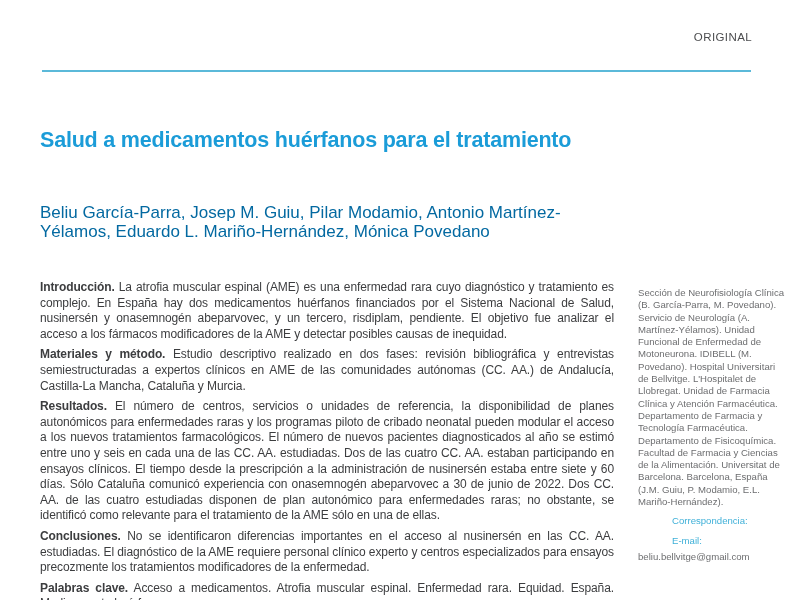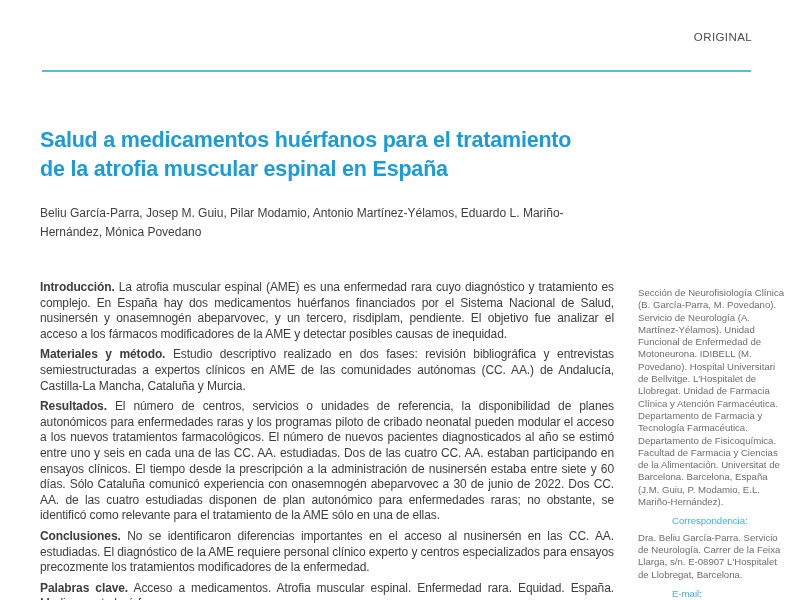--- a/index.html
+++ b/index.html
@@ -43,23 +43,23 @@
     font-size: 21.5px;
     line-height: 29px;
     letter-spacing: -0.2px;
     white-space: nowrap;
   }
   .authors {
     position: absolute;
     top: 204px;
     left: 40px;
     width: 580px;
-    font-size: 12px;
+    font-size: 17px;
     line-height: 18.5px;
-    color: #404040;
+    color: #0369a1;
   }
   .abstract {
     position: absolute;
     top: 280px;
     left: 40px;
     width: 574px;
     font-size: 12px;
     line-height: 15.6px;
     letter-spacing: -0.1px;
     color: #3c3d3f;
@@ -93,35 +93,33 @@
 <body>
 
 <div class="page">
 
   <div class="kicker">ORIGINAL</div>
 
   <div class="rule"></div>
 
   <h1 class="title" style="margin:0;">
     <div>Salud a medicamentos huérfanos para el tratamiento</div>
-    <div>de la atrofia muscular espinal en España</div>
   </h1>
 
   <div class="authors">Beliu García-Parra, Josep M. Guiu, Pilar Modamio, Antonio Martínez-Yélamos, Eduardo L. Mariño-Hernández, Mónica Povedano</div>
 
   <div class="abstract">
     <p><span class="lbl">Introducción.</span> <span>La atrofia muscular espinal (AME) es una enfermedad rara cuyo diagnóstico y tratamiento es complejo. En España hay dos medicamentos huérfanos financiados por el Sistema Nacional de Salud, nusinersén y onasemnogén abeparvovec, y un tercero, risdiplam, pendiente. El objetivo fue analizar el acceso a los fármacos modificadores de la AME y detectar posibles causas de inequidad.</span></p>
     <p><span class="lbl">Materiales y método.</span> <span>Estudio descriptivo realizado en dos fases: revisión bibliográfica y entrevistas semiestructuradas a expertos clínicos en AME de las comunidades autónomas (CC. AA.) de Andalucía, Castilla-La Mancha, Cataluña y Murcia.</span></p>
     <p><span class="lbl">Resultados.</span> <span>El número de centros, servicios o unidades de referencia, la disponibilidad de planes autonómicos para enfermedades raras y los programas piloto de cribado neonatal pueden modular el acceso a los nuevos tratamientos farmacológicos. El número de nuevos pacientes diagnosticados al año se estimó entre uno y seis en cada una de las CC. AA. estudiadas. Dos de las cuatro CC. AA. estaban participando en ensayos clínicos. El tiempo desde la prescripción a la administración de nusinersén estaba entre siete y 60 días. Sólo Cataluña comunicó experiencia con onasemnogén abeparvovec a 30 de junio de 2022. Dos CC. AA. de las cuatro estudiadas disponen de plan autonómico para enfermedades raras; no obstante, se identificó como relevante para el tratamiento de la AME sólo en una de ellas.</span></p>
     <p><span class="lbl">Conclusiones.</span> <span>No se identificaron diferencias importantes en el acceso al nusinersén en las CC. AA. estudiadas. El diagnóstico de la AME requiere personal clínico experto y centros especializados para ensayos precozmente los tratamientos modificadores de la enfermedad.</span></p>
     <p><span class="lbl">Palabras clave.</span> <span>Acceso a medicamentos. Atrofia muscular espinal. Enfermedad rara. Equidad. España. Medicamento huérfano.</span></p>
   </div>
 
   <div class="sidebar">
     <div class="block">Sección de Neurofisiología Clínica (B. García-Parra, M. Povedano). Servicio de Neurología (A. Martínez-Yélamos). Unidad Funcional de Enfermedad de Motoneurona. IDIBELL (M. Povedano). Hospital Universitari de Bellvitge. L'Hospitalet de Llobregat. Unidad de Farmacia Clínica y Atención Farmacéutica. Departamento de Farmacia y Tecnología Farmacéutica. Departamento de Fisicoquímica. Facultad de Farmacia y Ciencias de la Alimentación. Universitat de Barcelona. Barcelona, España (J.M. Guiu, P. Modamio, E.L. Mariño-Hernández).</div>
     <div class="note-label">Correspondencia:</div>
-    <div class="block">Dra. Beliu García-Parra. Servicio de Neurología. Carrer de la Feixa Llarga, s/n. E-08907 L'Hospitalet de Llobregat, Barcelona.</div>
     <div class="note-label">E-mail:</div>
     <div class="block">beliu.bellvitge@gmail.com</div>
 
   </div>
 
 </div>
 
 </body></html>

